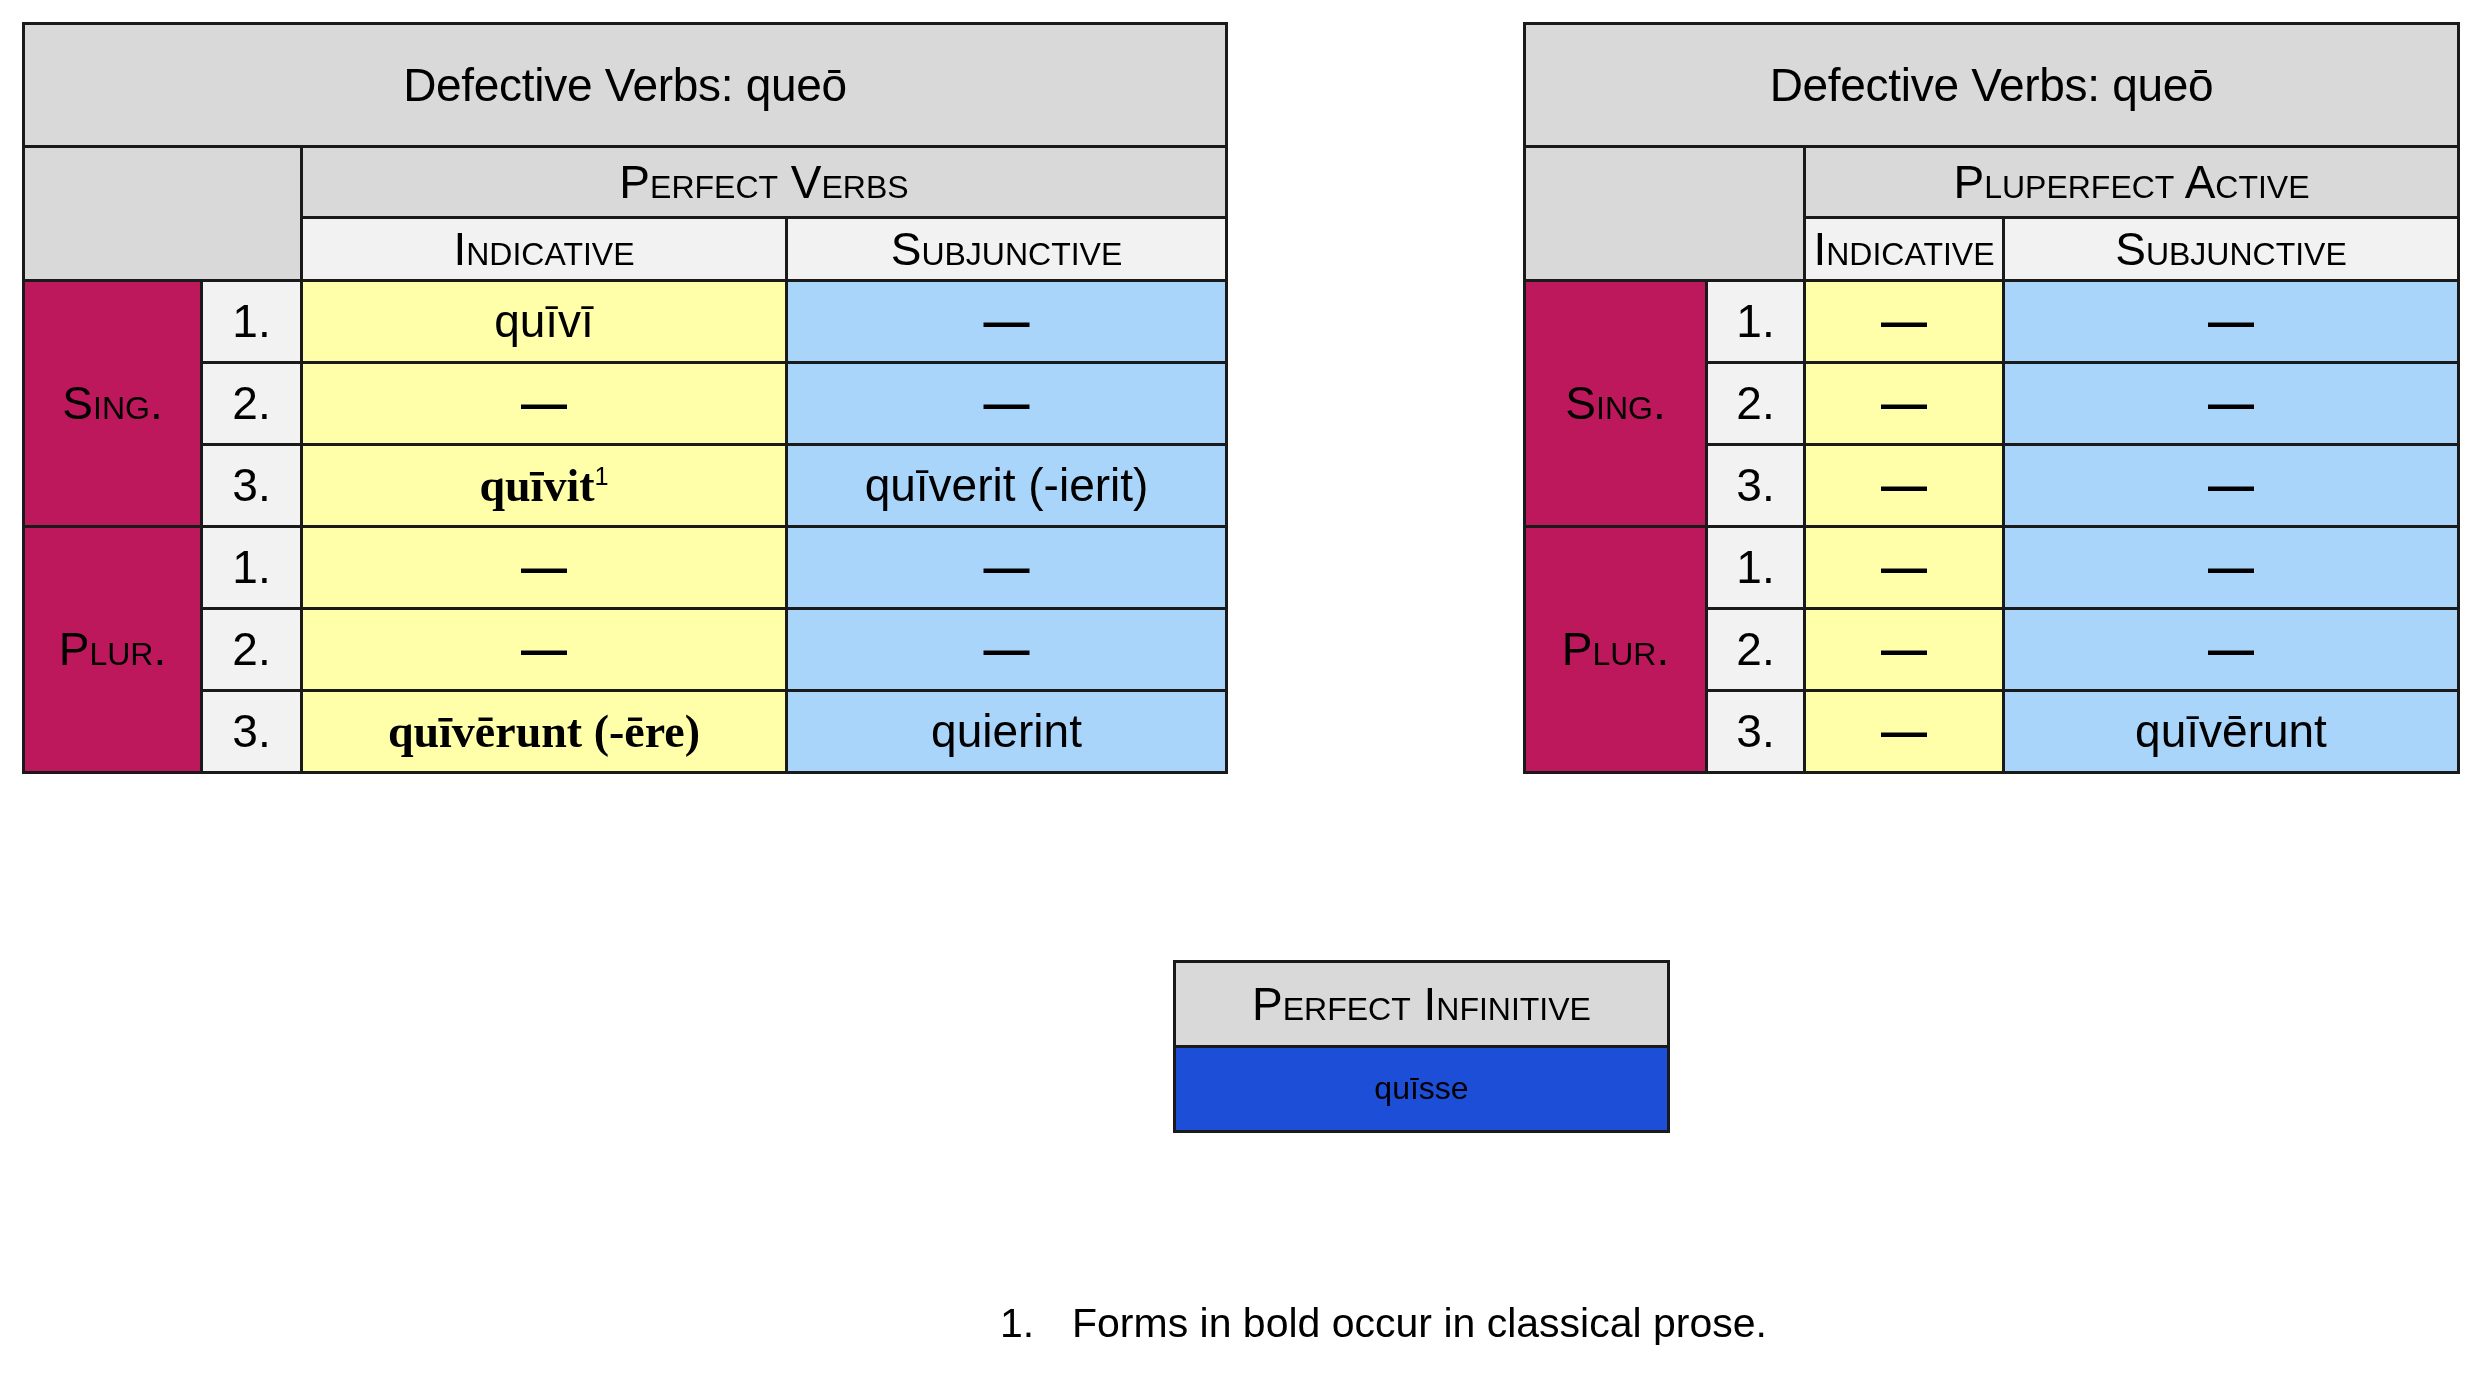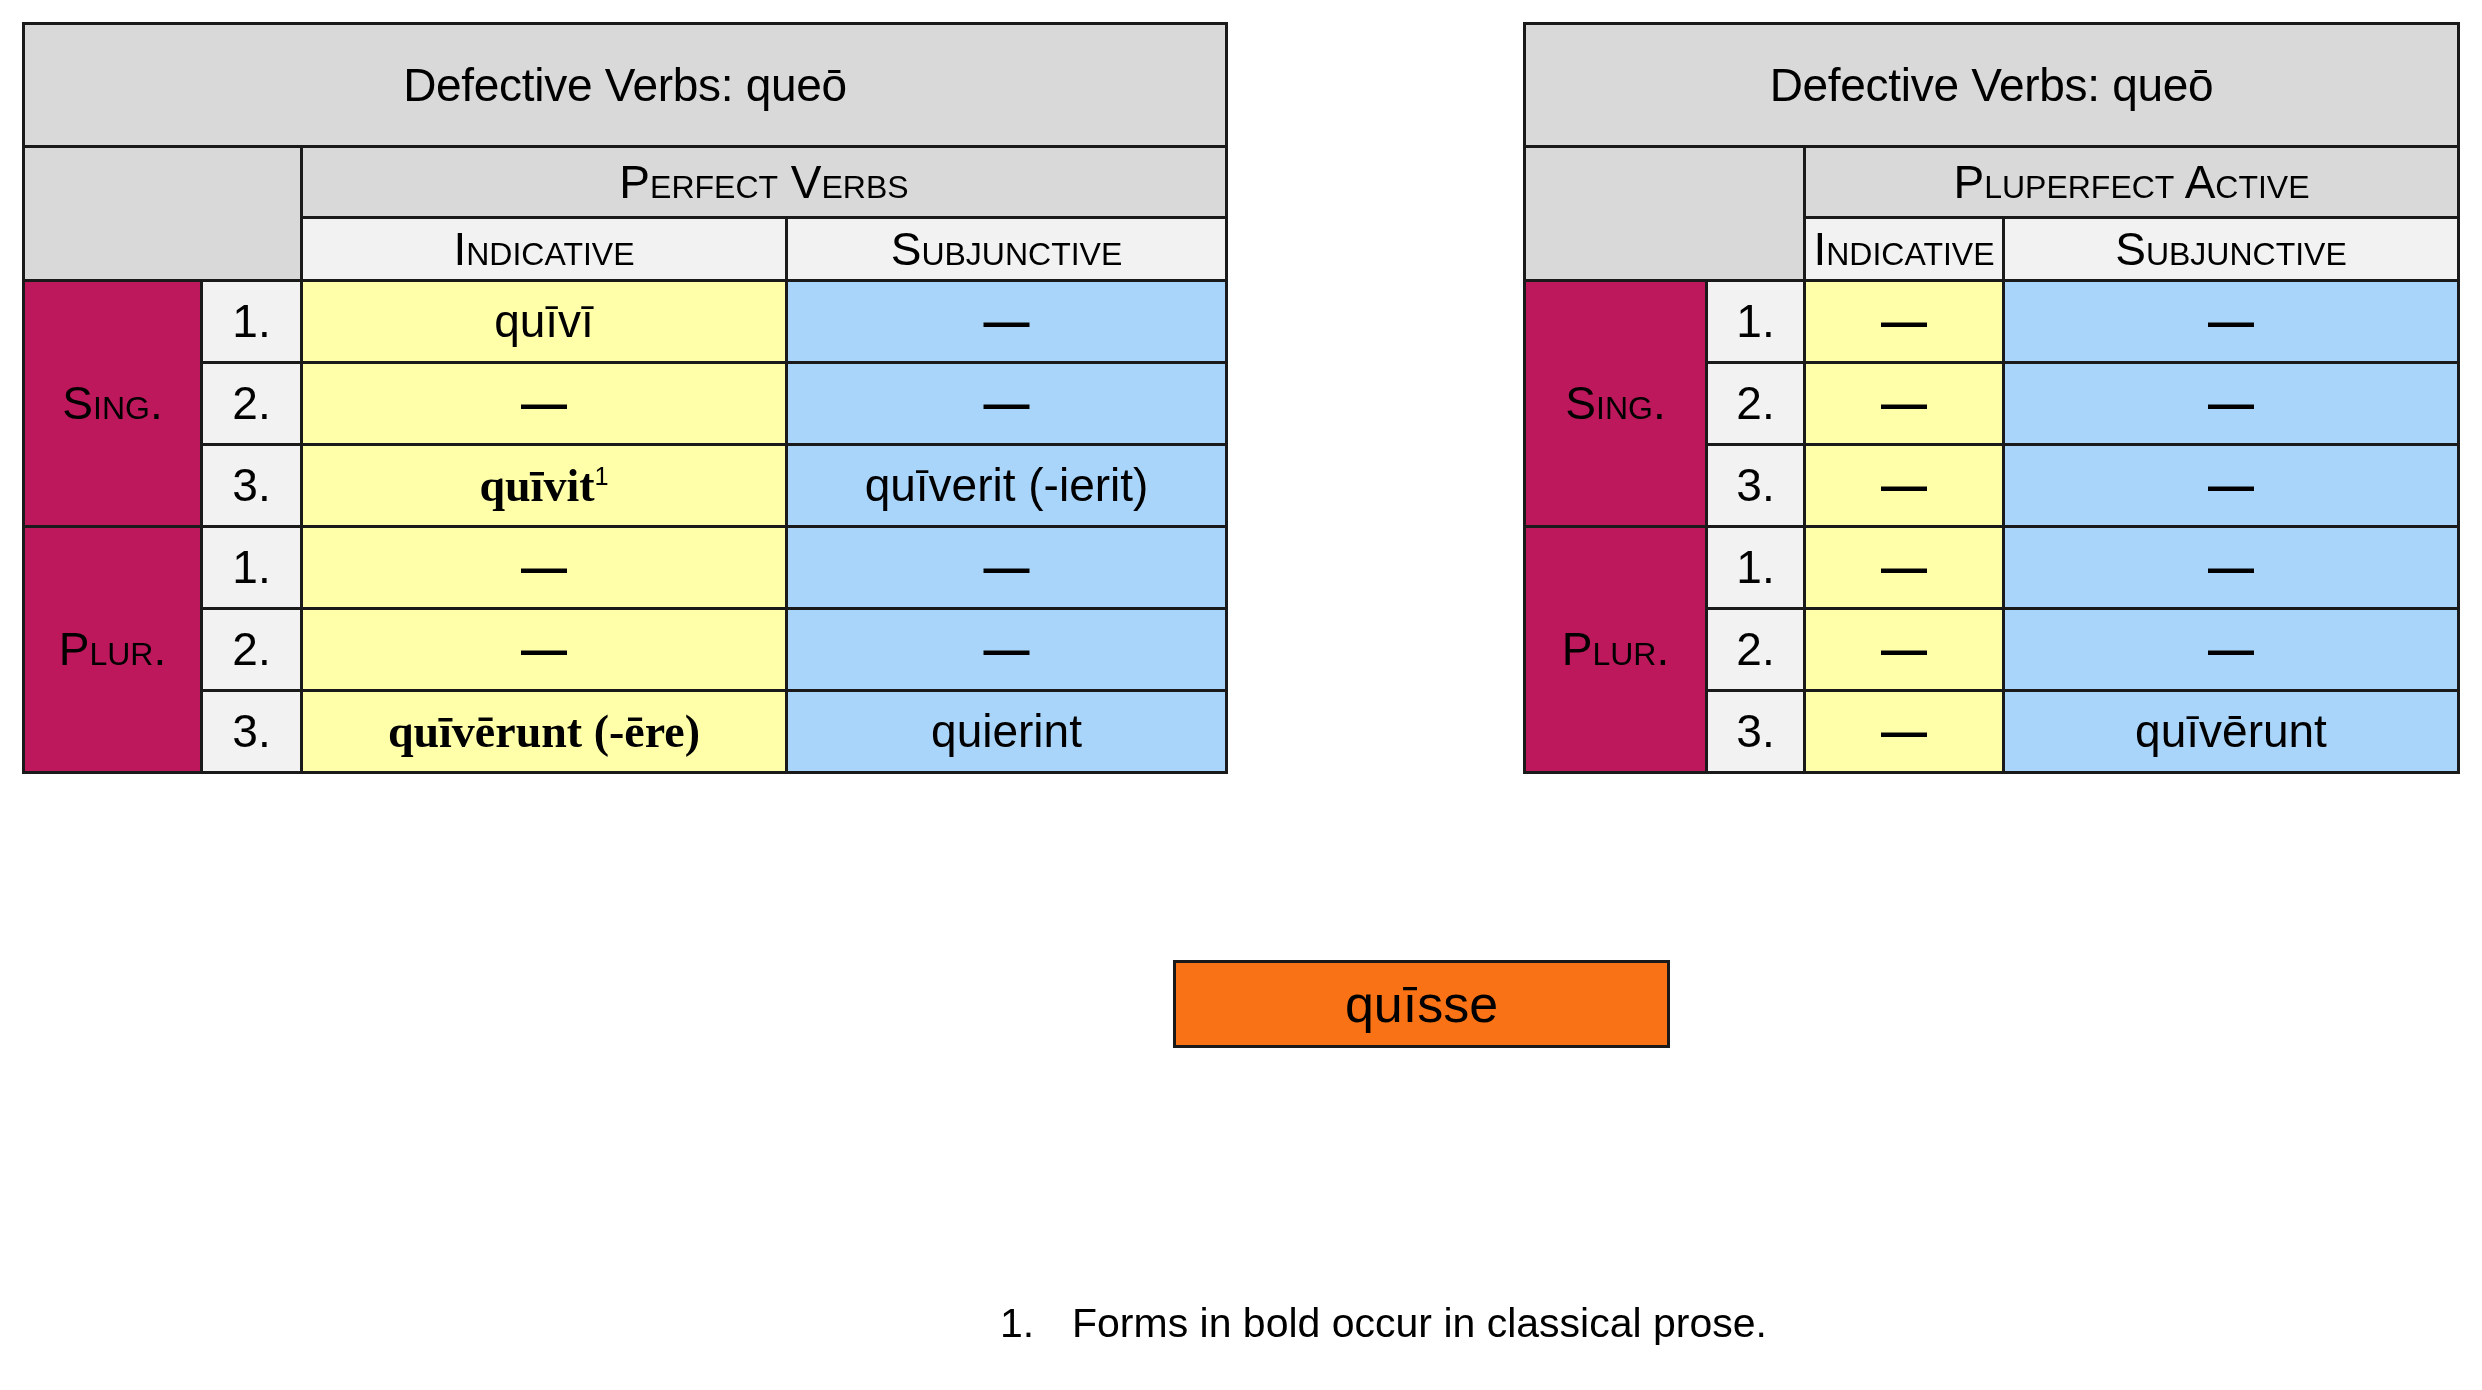--- a/index.html
+++ b/index.html
@@ -105,21 +105,21 @@
   #table-pluperfect tr.r-data  td { height: 79px; }
 
   
   #table-infinitive {
     left: 1173px;
     top: 960px;
     width: 497px;
   }
   #table-infinitive td { height: 82px; }
   #table-infinitive .inf-head { background: #d9d9d9; font-size: 46px; }
-  #table-infinitive .inf-value { background: #f97316; font-size: 52px; }
+  #table-infinitive .inf-value { background: #1d4ed8; font-size: 32px; }
 
   
   #footnote {
     position: absolute;
     left: 1000px;
     top: 1300px;
     font-size: 41px;
     color: #000000;
     white-space: nowrap;
   }
@@ -236,20 +236,23 @@
       <td class="num-cell">3.</td>
       <td class="ind-cell"><span class="dash">—</span></td>
       <td class="subj-cell"><span>quīvērunt</span></td>
     </tr>
   </tbody>
 </table>
 
 <table class="conj-table" id="table-infinitive">
   <tbody>
     <tr>
+      <td class="inf-head smallcaps">Perfect Infinitive</td>
+    </tr>
+    <tr>
       <td class="inf-value">quīsse</td>
     </tr>
   </tbody>
 </table>
 
 <div id="footnote">
   <span class="fn-num">1.</span><span>Forms in bold occur in classical prose.</span>
 </div>
 
 </body></html>

